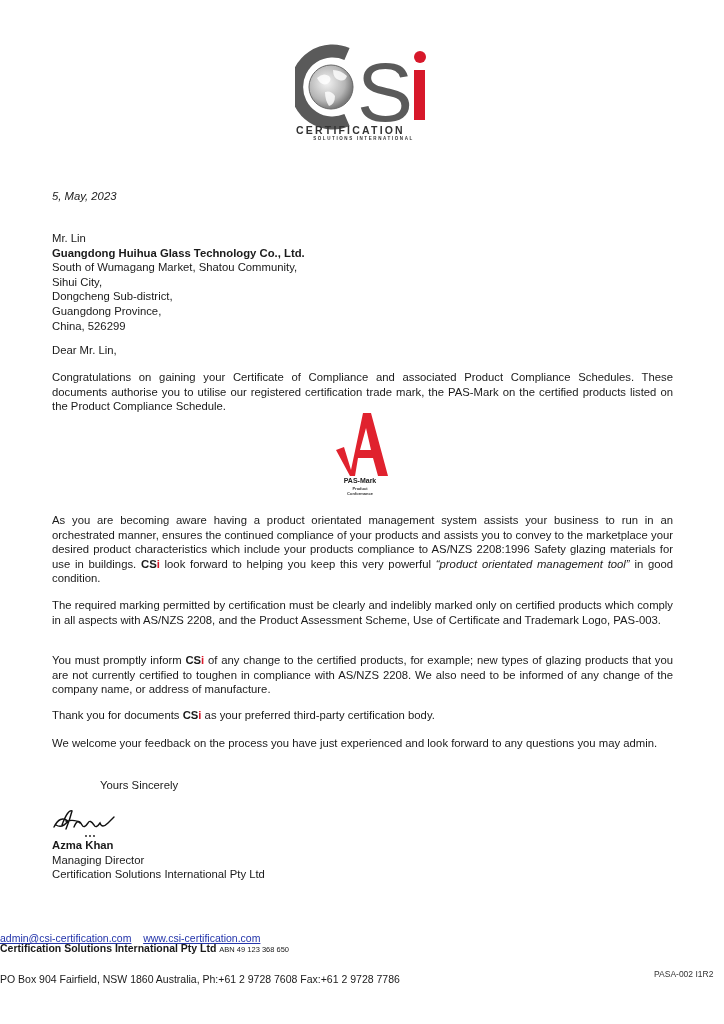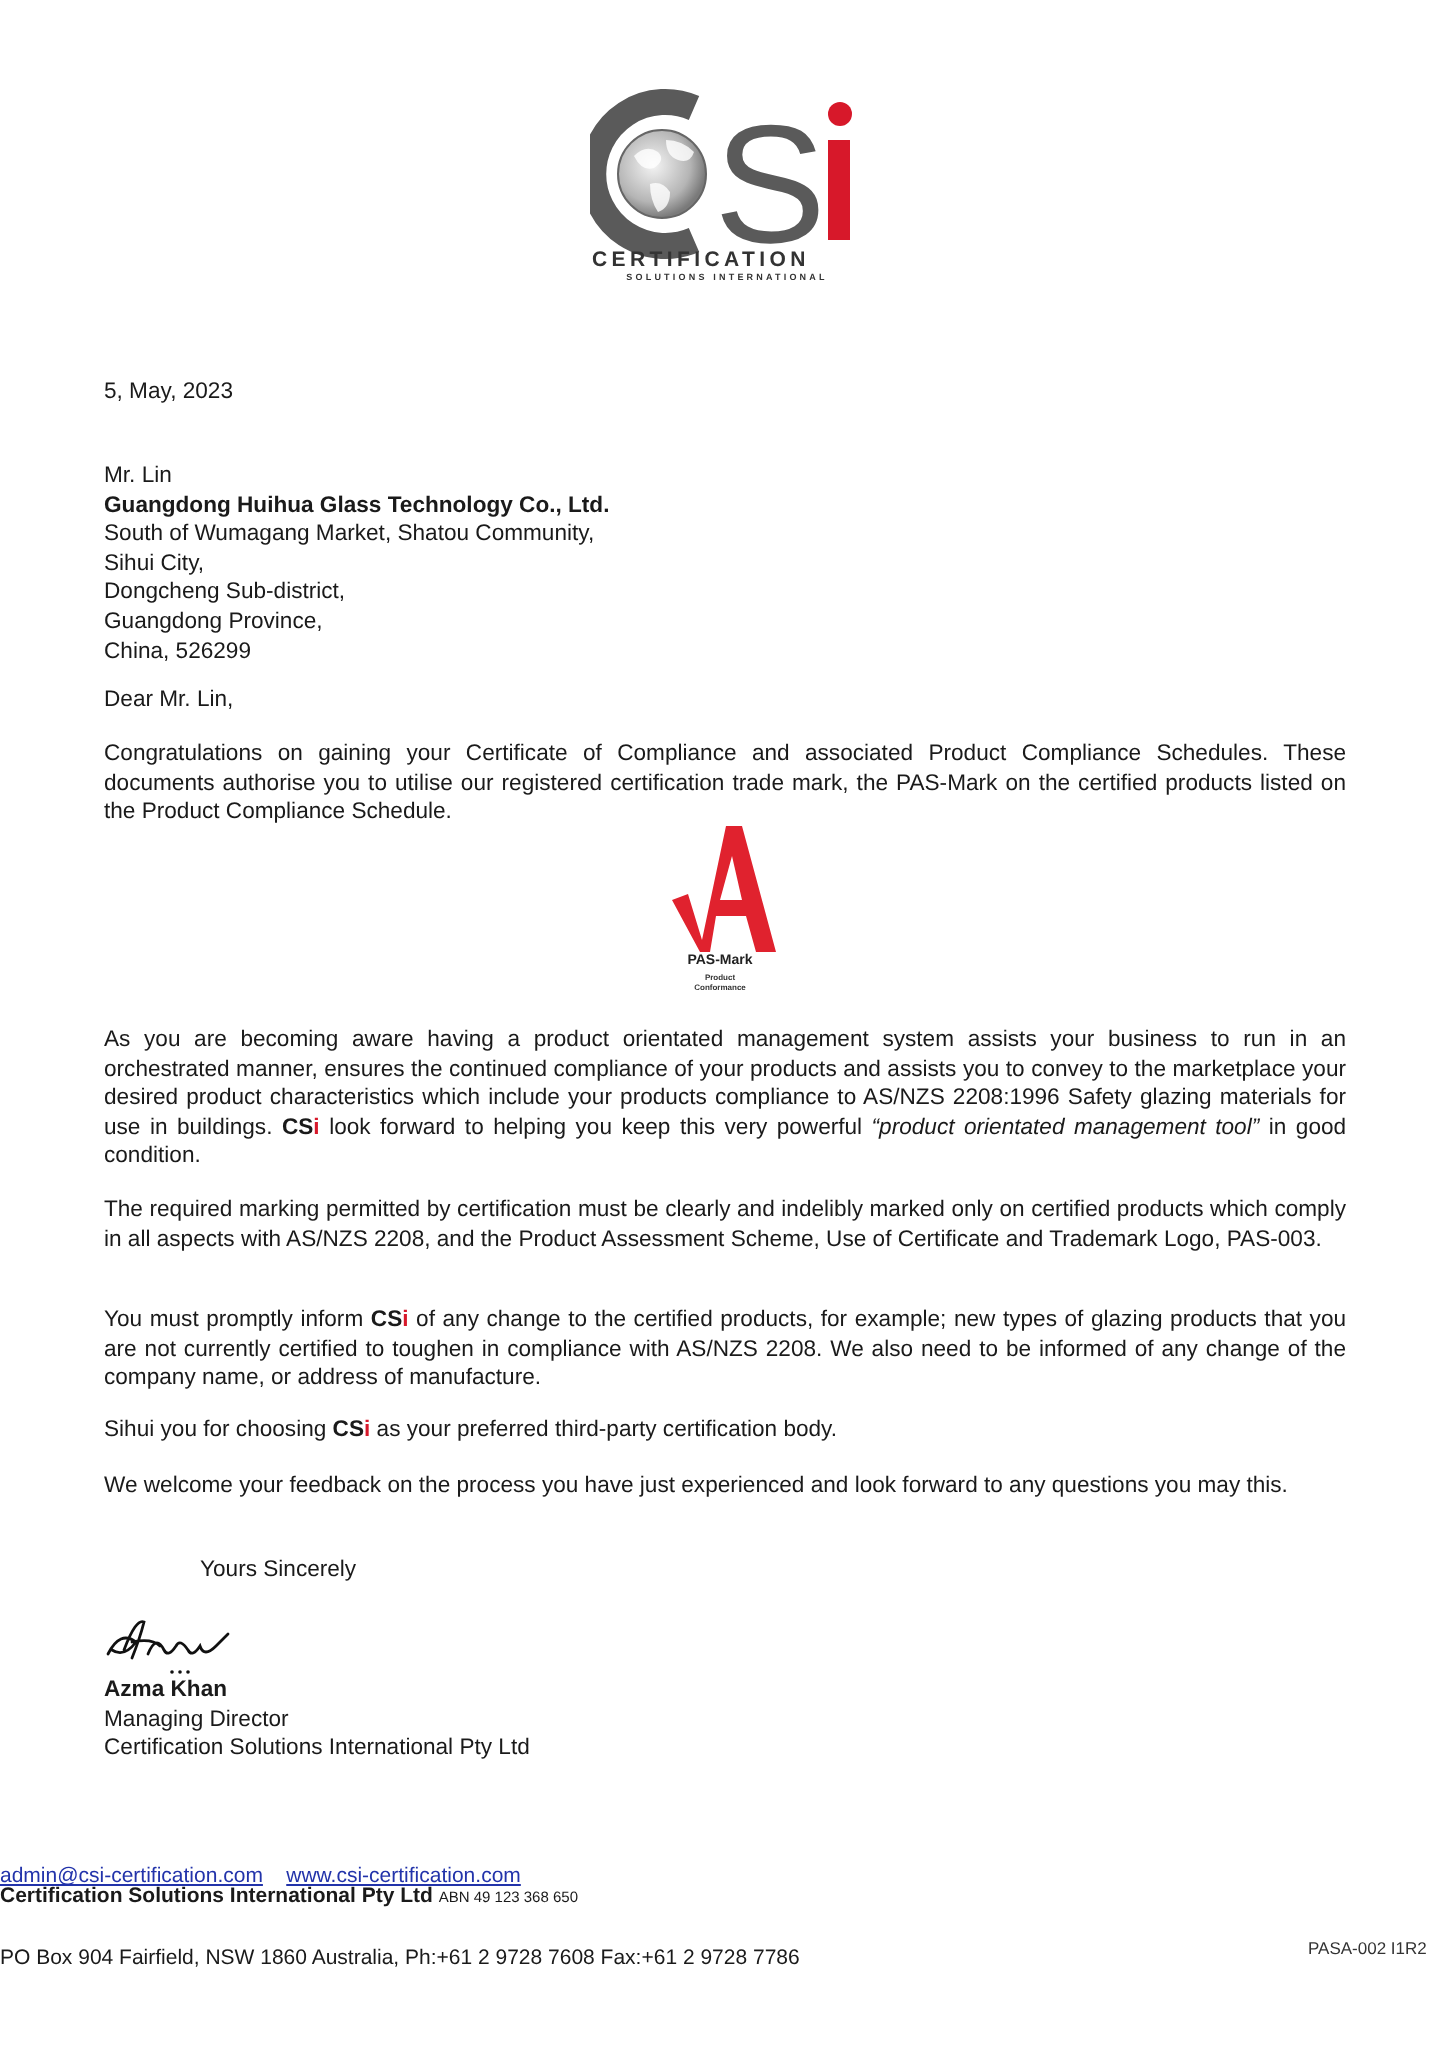--- a/index.html
+++ b/index.html
@@ -48,21 +48,21 @@
   <path d="M22 38 q6 -6 12 -2 q4 4 -2 8 q-6 2 -10 -6z M38 30 q8 0 14 6 q-2 6 -8 4 q-6 -2 -6 -10z M30 52 q6 -2 10 4 q0 8 -6 10 q-4 -6 -4 -14z" fill="#ffffff" opacity="0.8"></path>
 
   <text x="62" y="81" font-family="Liberation Sans, sans-serif" font-size="84" fill="#5a5a5a">S</text>
 
   <circle cx="125" cy="17" r="6" fill="#d7182a"></circle>
   <rect x="119" y="30" width="11" height="50" fill="#d7182a"></rect>
 </svg>
 <div class="logo-text1">CERTIFICATION</div>
 <div class="logo-text2">SOLUTIONS INTERNATIONAL</div>
 
-<div class="text" style="top:189px;">5, May, 2023</div>
+<div class="text" style="top:189px;font-style:italic;">5, May, 2023</div>
 
 <div class="text" style="top:231px;">
   <div>Mr. Lin</div>
   <div class="b">Guangdong Huihua Glass Technology Co., Ltd.</div>
   <div>South of Wumagang Market, Shatou Community,</div>
   <div>Sihui City,</div>
   <div>Dongcheng Sub-district,</div>
   <div>Guangdong Province,</div>
   <div>China, 526299</div>
 </div>
@@ -92,26 +92,26 @@
 
 <div class="text just" style="top:598px;">The required marking permitted by certification must be clearly and indelibly marked only on certified products which comply in all aspects with AS/NZS 2208, and the Product Assessment Scheme, Use of Certificate and Trademark Logo, PAS-003.</div>
 
 <div class="text just" style="top:653px;">
   <span>You must promptly inform</span>
   <span class="b"><span>CS</span><span class="red">i</span></span>
   <span>of any change to the certified products, for example; new types of glazing products that you are not currently certified to toughen in compliance with AS/NZS 2208. We also need to be informed of any change of the company name, or address of manufacture.</span>
 </div>
 
 <div class="text" style="top:708px;">
-  <span>Sihui you for choosing</span>
+  <span>Thank you for documents</span>
   <span class="b"><span>CS</span><span class="red">i</span></span>
   <span>as your preferred third-party certification body.</span>
 </div>
 
-<div class="text" style="top:736px;">We welcome your feedback on the process you have just experienced and look forward to any questions you may this.</div>
+<div class="text" style="top:736px;">We welcome your feedback on the process you have just experienced and look forward to any questions you may admin.</div>
 
 <div class="text" style="top:778px;margin-left:48px;">Yours Sincerely</div>
 
 <svg class="sig" viewBox="0 0 80 34">
   <path d="M4 22 q6 -12 14 -6 q-6 8 -12 4 M12 20 q6 -16 10 -14 q-2 8 -6 18 M16 16 q10 -2 14 2 M24 22 q4 -10 8 -2 q2 4 6 -2 q2 -4 6 2 q2 4 6 -2 q2 6 8 0 q2 -2 6 -6" fill="none" stroke="#111" stroke-width="1.4" stroke-linecap="round"></path>
   <circle cx="36" cy="31" r="0.9" fill="#111"></circle>
   <circle cx="40" cy="31" r="0.9" fill="#111"></circle>
   <circle cx="44" cy="31" r="0.9" fill="#111"></circle>
 </svg>
 

